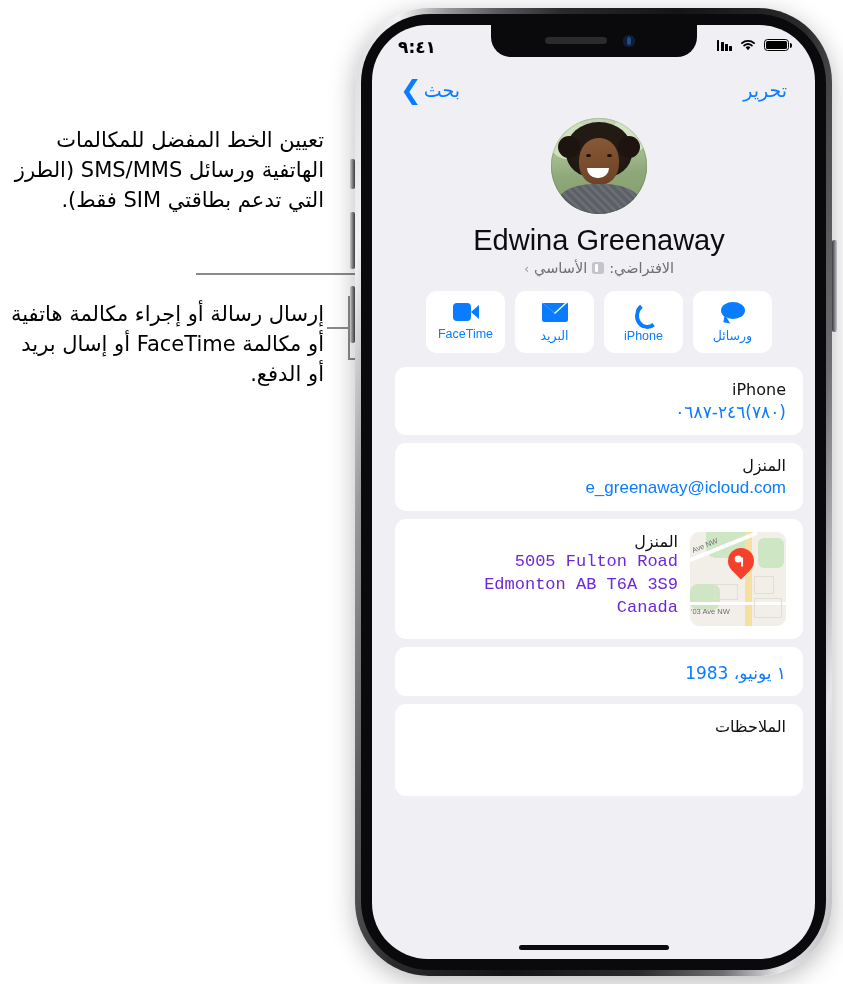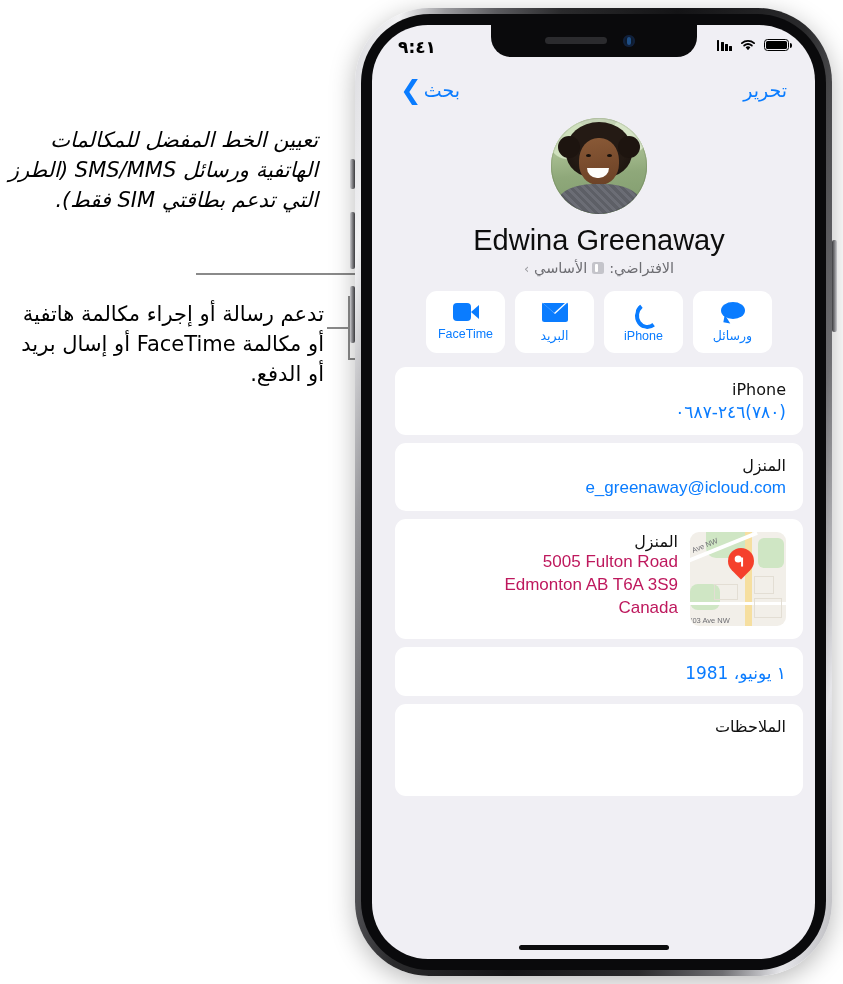--- a/index.html
+++ b/index.html
@@ -15,21 +15,21 @@
   
   .callout{
     position:absolute;
     text-align:right;
     direction:rtl;
     color:#000;
     font-size:21px;
     line-height:1.42;
     font-family:"DejaVu Sans","Liberation Sans",sans-serif;
   }
-  #callout-sim{ left:8px; top:126px; width:310px;font-style:italic; }
+  #callout-sim{ left:14px; top:126px; width:310px; }
   #callout-actions{ left:6px; top:300px; width:318px; }
 
   
   .leader{position:absolute;background:#8a8a8a;}
   #leader-sim-h{ left:196px; top:273px; width:487px; height:1.5px; }
   #bracket-v{ left:348px; top:296px; width:1.5px; height:64px; background:#8a8a8a; position:absolute; }
   #bracket-t{ left:348px; top:296px; width:14px; height:1.5px; background:#8a8a8a; position:absolute;}
   #bracket-b{ left:348px; top:358px; width:14px; height:1.5px; background:#8a8a8a; position:absolute;}
   #bracket-stem{ left:327px; top:327px; width:22px; height:1.5px; background:#8a8a8a; position:absolute;}
 
@@ -241,22 +241,22 @@
   .card .label{
     color:#111;font-size:16px;text-align:right;
     font-family:"DejaVu Sans","Liberation Sans",sans-serif;
   }
   .card .value{
     color:#0a7cff;font-size:17px;text-align:right;margin-top:3px;
     font-family:"DejaVu Sans","Liberation Sans",sans-serif;
   }
   .card .value.ltr{direction:ltr;text-align:right;font-family:"Liberation Sans",sans-serif;}
   .card .addr{
-    color:#be185d;font-size:17px;text-align:right;direction:ltr;line-height:1.34;
-    font-family:Liberation Sans, sans-serif;
+    color:#6d28d9;font-size:17px;text-align:right;direction:ltr;line-height:1.34;
+    font-family:Liberation Mono, monospace;
   }
   .card-addr{display:flex;align-items:flex-start;justify-content:space-between;gap:12px;}
   .addr-text{flex:1;}
 
   
   .mapthumb{
     width:96px;height:94px;border-radius:9px;overflow:hidden;position:relative;
     background:#f2efe9;flex:0 0 auto;
   }
   .mapthumb .green1{position:absolute;left:16px;top:0;width:40px;height:26px;background:#cfe6c4;border-radius:0 0 14px 10px;}
@@ -267,21 +267,21 @@
   .mapthumb .roadh{position:absolute;left:0;right:0;top:70px;height:3px;background:#fff;}
   .mapthumb .blk{position:absolute;border:1px solid #e3ded4;}
   .mapthumb .b1{left:64px;top:44px;width:18px;height:16px;}
   .mapthumb .b2{left:64px;top:66px;width:26px;height:18px;}
   .mapthumb .b3{left:24px;top:52px;width:22px;height:14px;}
   .mapthumb .mlabel{
     position:absolute;font-size:7.5px;color:#6d6d72;direction:ltr;white-space:nowrap;
     font-family:"Liberation Sans",sans-serif;
   }
   .mapthumb .ml1{left:1px;top:9px;transform:rotate(-22deg);}
-  .mapthumb .ml2{left:1px;top:84px;}
+  .mapthumb .ml2{left:1px;top:75px;}
   .pin{
     position:absolute;left:38px;top:16px;width:26px;height:26px;
     background:#f5402c;border-radius:50% 50% 50% 0;transform:rotate(-45deg);
   }
   .pin::after{
     content:"";position:absolute;left:9px;top:6px;width:7px;height:7px;
     border-radius:50%;background:#fff;transform:rotate(45deg);
   }
   .pin i{position:absolute;left:11.5px;top:10px;width:2px;height:9px;background:#fff;transform:rotate(45deg);}
   .card-notes{min-height:92px;}
@@ -291,21 +291,21 @@
     width:150px;height:5px;border-radius:3px;background:#0b0b0d;
   }
 </style>
 </head>
 <body>
 
 <div class="stage">
 
   <div class="callout" id="callout-sim">تعيين الخط المفضل للمكالمات الهاتفية ورسائل SMS/MMS (الطرز التي تدعم بطاقتي SIM فقط).</div>
 
-  <div class="callout" id="callout-actions">تدعم رسالة أو إجراء مكالمة هاتفية أو مكالمة FaceTime أو إسال بريد أو الدفع.</div>
+  <div class="callout" id="callout-actions">إرسال رسالة أو إجراء مكالمة هاتفية أو مكالمة FaceTime أو إسال بريد أو الدفع.</div>
 
   <div class="leader" id="leader-sim-h"></div>
   <div id="bracket-v"></div>
   <div id="bracket-t"></div>
   <div id="bracket-b"></div>
   <div id="bracket-stem"></div>
 
   <div class="phone">
     <div class="phone-outer"></div>
     <div class="phone-band"></div>
@@ -427,21 +427,21 @@
             </div>
             <div class="addr-text">
               <div class="label">المنزل</div>
               <div class="addr">5005 Fulton Road</div>
               <div class="addr">Edmonton AB T6A 3S9</div>
               <div class="addr">Canada</div>
             </div>
           </div>
 
           <div class="card">
-            <div class="value">١ يونيو، 1981</div>
+            <div class="value">١ يونيو، 1983</div>
           </div>
 
           <div class="card card-notes">
             <div class="label">الملاحظات</div>
             <div class="value"></div>
           </div>
 
         </div>
       </div>
 

